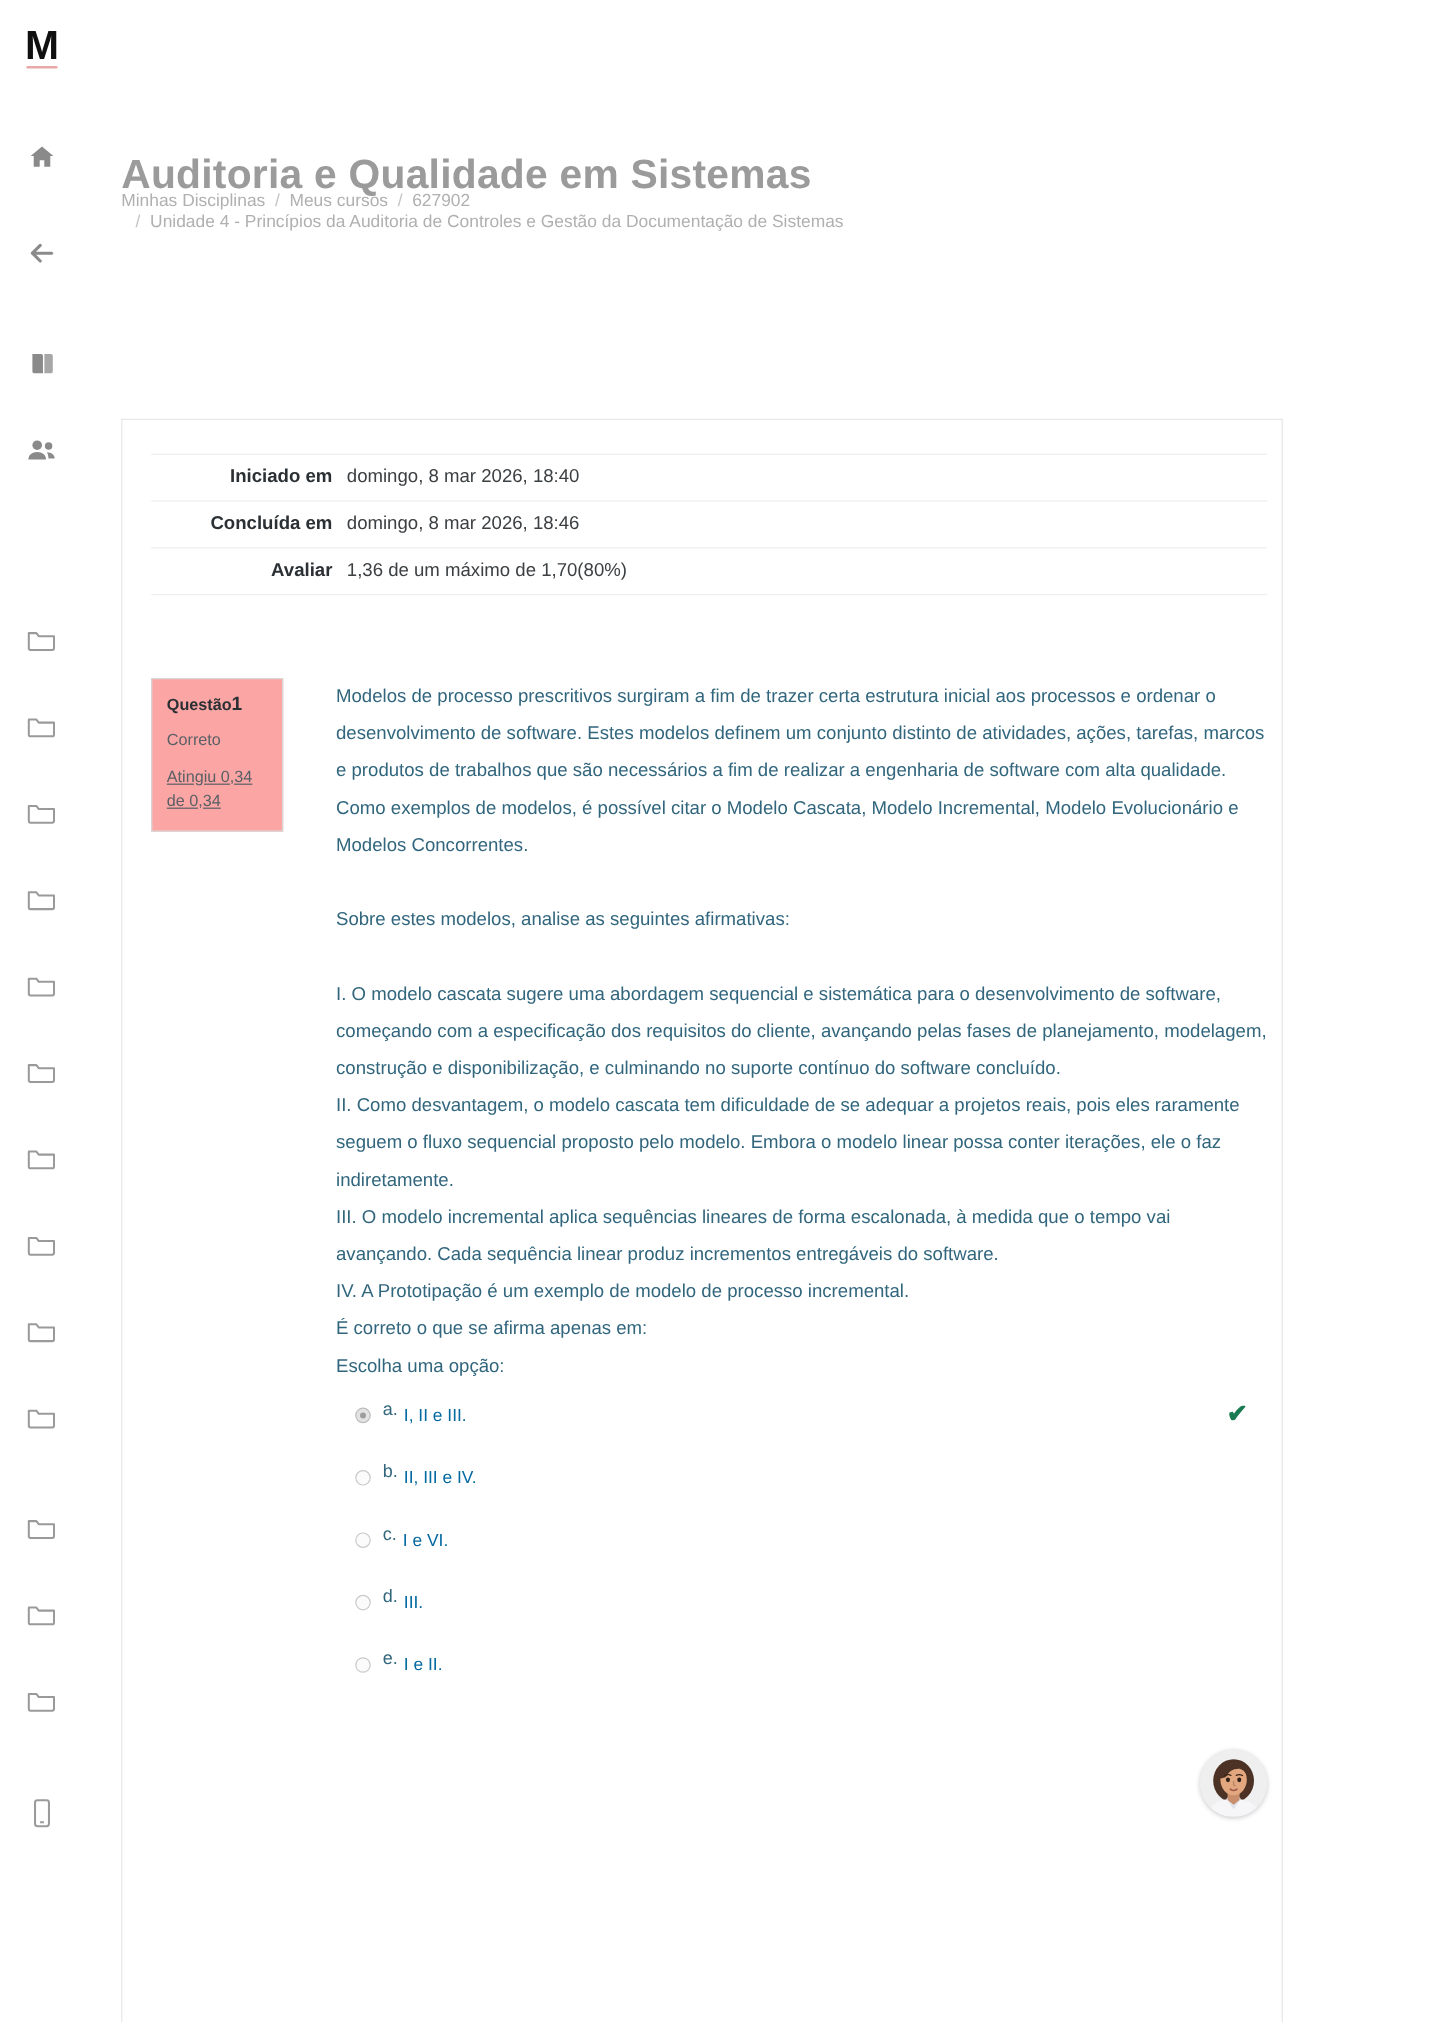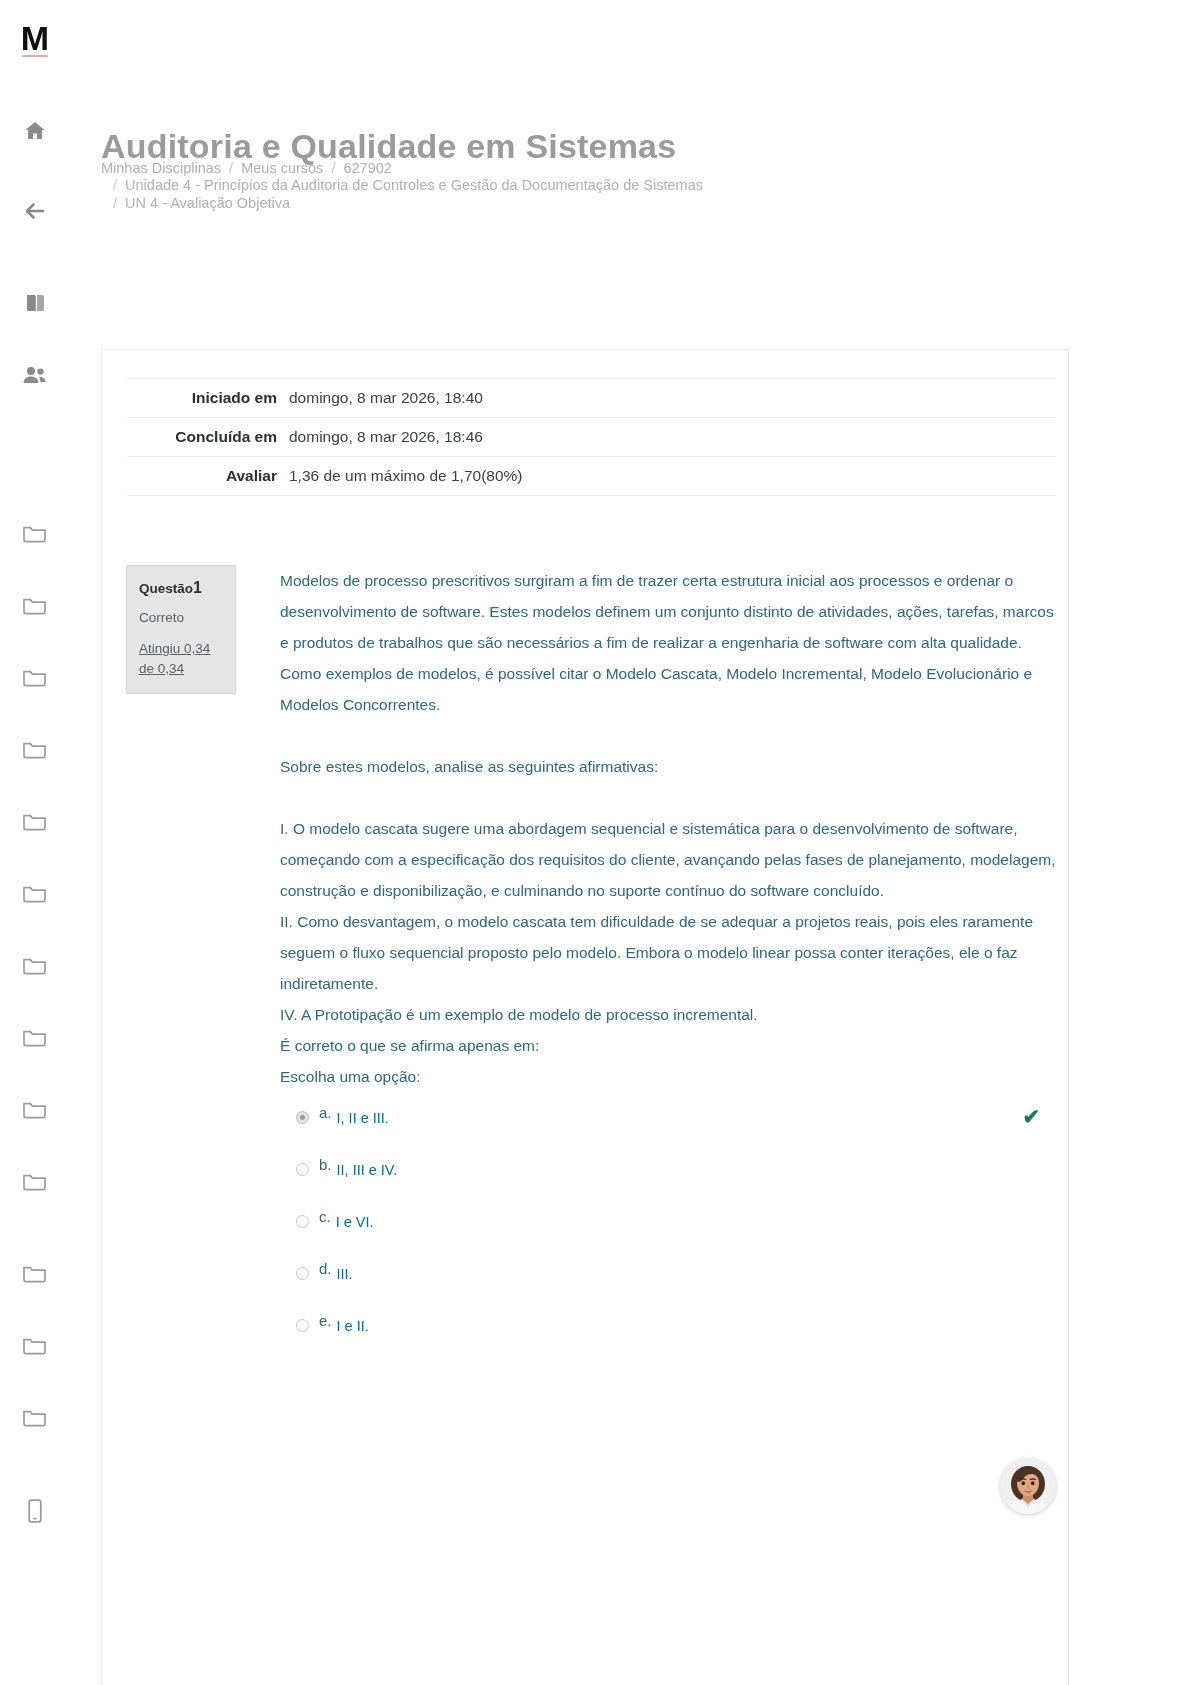--- a/index.html
+++ b/index.html
@@ -118,21 +118,21 @@
   }
   #qinfo {
     position: absolute;
     left: 0; top: 0;
     width: 110px;
     border: 1px solid #d8d8d8;
     padding: 12px 12px 14px 12px;
     font-size: 13.5px;
     color: #555b60;
     line-height: 20px;
-    background: #e5e5e5;
+    background: #fca5a5;
   }
   #qinfo .qnum {
     font-weight: bold; color: #2b3034; font-size: 13.5px;
     margin-bottom: 9px;
   }
   #qinfo .qnum .n { font-size: 16px; }
   #qinfo .qstate { margin-bottom: 11px; color: #5a6065; }
   #qinfo .qgrade { color: #5a6065; text-decoration: underline; }
 
   #qbody {
@@ -378,24 +378,20 @@
   <div class="bc-line">
     <span class="crumb">Minhas Disciplinas</span>
     <span class="sep">/</span>
     <span class="crumb">Meus cursos</span>
     <span class="sep">/</span>
     <span class="crumb">627902</span>
   </div>
   <div class="bc-wrap">
     <span class="sep">/</span>
     <span class="crumb">Unidade 4 - Princípios da Auditoria de Controles e Gestão da Documentação de Sistemas</span>
-  </div>
-  <div class="bc-line indent" style="margin-top:2px;">
-    <span class="sep">/</span>
-    <span class="crumb">UN 4 - Avaliação Objetiva</span>
   </div>
 </nav>
 
 <div id="card">
 
   <table id="summary">
     <tbody>
       <tr>
         <th>Iniciado em</th>
         <td>domingo, 8 mar 2026, 18:40</td>
@@ -421,20 +417,21 @@
       <div class="qgrade">Atingiu 0,34 de 0,34</div>
     </aside>
 
     <div id="qbody">
       <p>Modelos de processo prescritivos surgiram a fim de trazer certa estrutura inicial aos processos e ordenar o desenvolvimento de software. Estes modelos definem um conjunto distinto de atividades, ações, tarefas, marcos e produtos de trabalhos que são necessários a fim de realizar a engenharia de software com alta qualidade. Como exemplos de modelos, é possível citar o Modelo Cascata, Modelo Incremental, Modelo Evolucionário e Modelos Concorrentes.</p>
       <div class="p-gap"></div>
       <p>Sobre estes modelos, analise as seguintes afirmativas:</p>
       <div class="p-gap"></div>
       <p class="stmt">I. O modelo cascata sugere uma abordagem sequencial e sistemática para o desenvolvimento de software, começando com a especificação dos requisitos do cliente, avançando pelas fases de planejamento, modelagem, construção e disponibilização, e culminando no suporte contínuo do software concluído.</p>
       <p class="stmt">II. Como desvantagem, o modelo cascata tem dificuldade de se adequar a projetos reais, pois eles raramente seguem o fluxo sequencial proposto pelo modelo. Embora o modelo linear possa conter iterações, ele o faz indiretamente.</p>
+      <p class="stmt">III. O modelo incremental aplica sequências lineares de forma escalonada, à medida que o tempo vai avançando. Cada sequência linear produz incrementos entregáveis do software.</p>
       <p class="stmt">IV. A Prototipação é um exemplo de modelo de processo incremental.</p>
       <p class="stmt">É correto o que se afirma apenas em:</p>
 
       <p id="choose-label">Escolha uma opção:</p>
 
       <div id="answers">
 
         <div class="answer">
           <span class="radio checked"></span>
           <span class="ans-letter">a.</span>

